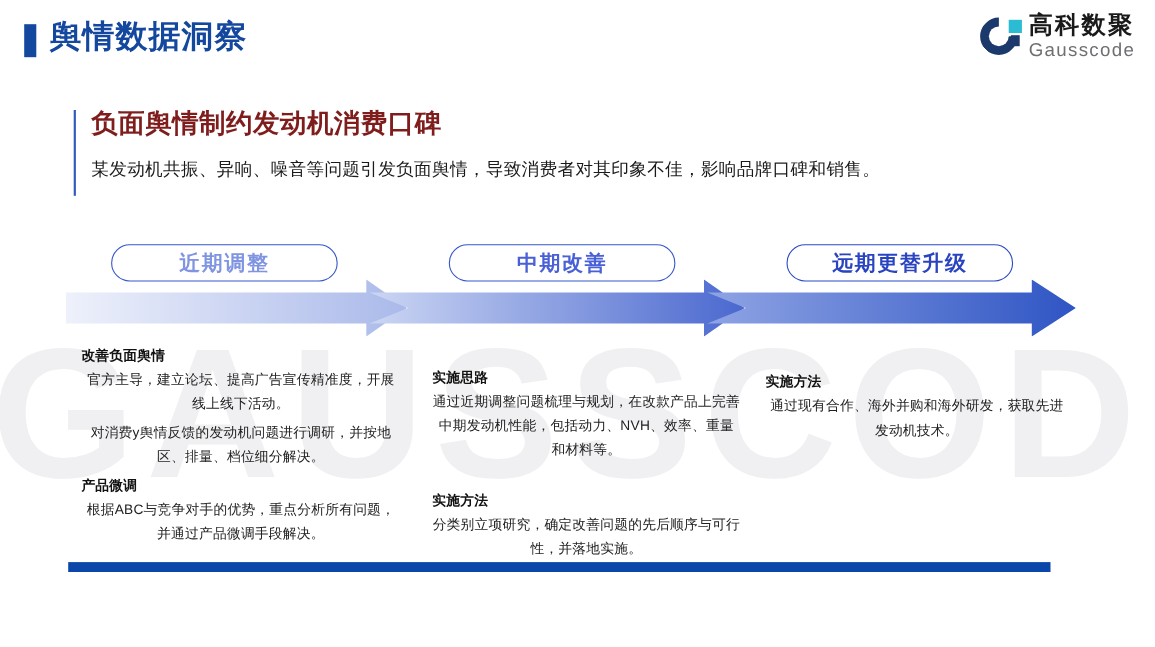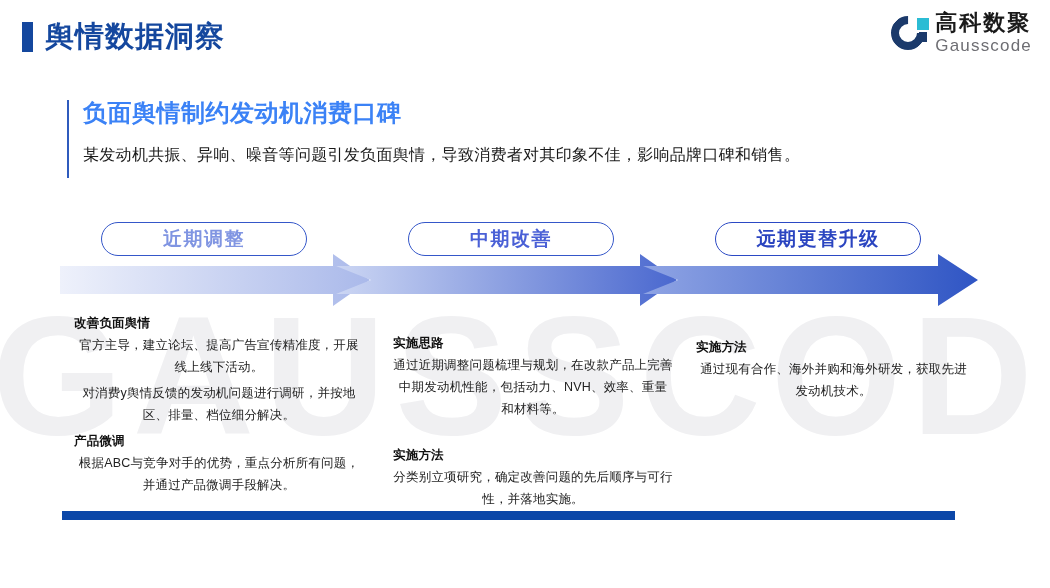--- a/index.html
+++ b/index.html
@@ -20,21 +20,21 @@
     font-weight:700;
     letter-spacing:10px;
     color:#f0f0f2;
     line-height:1;
     white-space:nowrap;
     user-select:none;
     z-index:0;
   }
 
   
-  .header { position:absolute; left:0; top:0; width:1050px; height:72px; z-index:3; }
+  .header { position:absolute; left:0; top:0; width:1050px; height:72px; z-index:3;font-family:Liberation Mono, monospace; }
   .hdr-bar {
     position:absolute; left:22px; top:22px;
     width:11px; height:30px; background:#14479e;
   }
   .hdr-title {
     position:absolute; left:45px; top:16px;
     font-size:29px; font-weight:700; color:#14479e;
     letter-spacing:1px; line-height:40px;
   }
 
@@ -61,21 +61,21 @@
   .logo-en { font-size:17px; font-weight:400; color:#6e6e73; letter-spacing:1.2px; margin-top:3px; }
 
   
   .headblock { position:absolute; left:67px; top:96px; z-index:3; }
   .headrule {
     position:absolute; left:0px; top:4px; width:2px; height:78px;
     background:#2f5bbd;
   }
   .headline {
     margin-left:16px;
-    font-size:24px; font-weight:700; color:#3b82f6;
+    font-size:24px; font-weight:700; color:#7f1d1d;
     letter-spacing:0.5px; line-height:34px;
   }
   .subline {
     margin-left:16px; margin-top:12px;
     font-size:16px; font-weight:400; color:#1a1a1a;
     letter-spacing:0.3px; line-height:26px;
   }
 
   
   .pills { position:absolute; left:0; top:222px; width:1050px; height:36px; z-index:3; }

